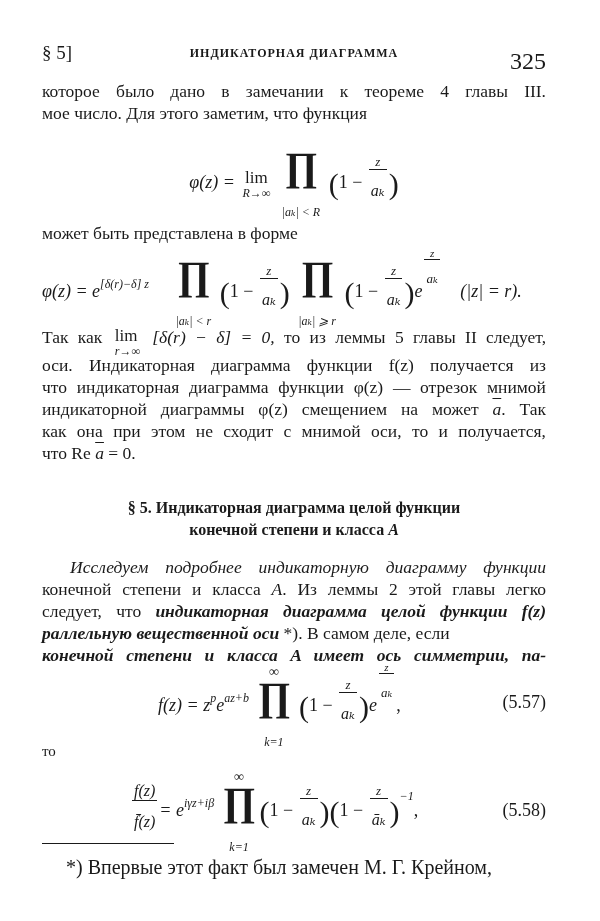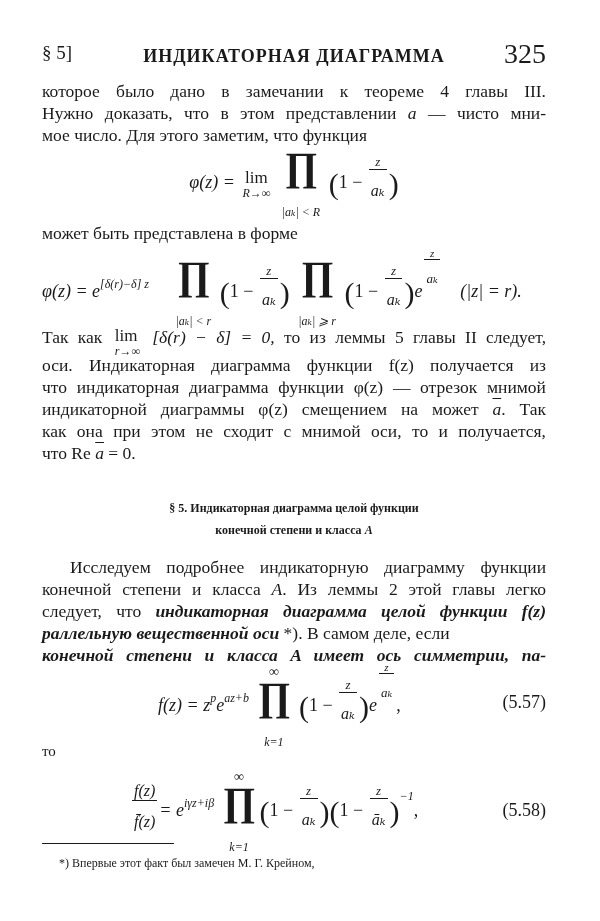--- a/index.html
+++ b/index.html
@@ -2,22 +2,22 @@
 <html><head>
 <meta charset="utf-8">
 <style>
   html, body { margin:0; padding:0; background:#ffffff; }
   body { width:600px; height:921px; position:relative; overflow:hidden;
          font-family:"Liberation Serif","DejaVu Serif",serif; color:#1a1a1a; }
   .page { position:absolute; left:42px; top:0; width:504px; }
   .running-head { position:absolute; top:38px; left:0; width:504px; height:26px; }
   .rh-left { position:absolute; left:0; top:4px; font-size:19px; }
   .rh-center { position:absolute; left:0; width:504px; text-align:center; top:8px;
-               font-size:18px; font-weight:bold; letter-spacing:1px; }
-  .rh-right { position:absolute; right:0; top:0; font-size:28px; }
+               font-size:12px; font-weight:bold; letter-spacing:1px; }
+  .rh-right { position:absolute; right:0; top:10px; font-size:24px; }
   .para { position:absolute; left:0; width:504px; font-size:17.5px; line-height:22px;
           text-align:justify; }
   .para .ln { display:block; text-align:justify; text-align-last:justify; white-space:nowrap; }
   .para .ln.last { text-align-last:left; }
   .it { font-style:italic; }
   .bi { font-style:italic; font-weight:bold; }
   .eq { position:absolute; left:0; width:504px; font-size:18px; }
   .math { font-style:italic; }
   .frac { display:inline-block; vertical-align:middle; text-align:center; margin:0 2px; }
   .frac .num { display:block; font-size:13px; line-height:14px; padding:0 2px; font-style:italic; }
@@ -26,39 +26,38 @@
   .prod .sym { display:block; font-size:40px; line-height:38px; font-weight:bold; }
   .prod .sub { display:block; font-size:12px; line-height:13px; font-style:italic; white-space:nowrap;margin-top:20px; }
   .prod .sup { display:block; font-size:14px; line-height:13px; }
   .lim { display:inline-block; vertical-align:middle; text-align:center; margin:1px 3px;font-family:Liberation Serif, serif; }
   .lim .l { display:block; font-size:17px; line-height:18px; }
   .lim .s { display:block; font-size:12px; line-height:12px; font-style:italic; }
   .paren { font-size:30px; vertical-align:middle; font-weight:200; }
   sup.ex { font-size:12px; font-style:italic; vertical-align:9px; }
   .eqnum { position:absolute; right:0; font-size:18px; }
   .section-title { position:absolute; left:0; width:504px; text-align:center; font-weight:bold;
-                   font-size:12px; line-height:22px; }
+                   font-size:16px; line-height:22px; }
   .footnote-rule { position:absolute; left:0; top:843px; width:132px; height:0; border-top:1.5px solid #1a1a1a; }
-  .footnote { position:absolute; left:17px; top:856px; font-size:12px; }
+  .footnote { position:absolute; left:24px; top:856px; font-size:20px; }
   .over { text-decoration:overline; }
 </style>
 </head>
 <body>
 
 <div class="page">
 
   <div class="running-head">
     <span class="rh-left">§ 5]</span>
     <span class="rh-center">ИНДИКАТОРНАЯ ДИАГРАММА</span>
     <span class="rh-right">325</span>
   </div>
 
   <div class="para" style="top:80px;">
     <span class="ln">которое было дано в замечании к теореме 4 главы III.</span>
-    <span class="ln"><span>Нужно доказать, что в этом представлении</span> <span class="it">a</span> <span>— чисто мни-</span></span>
     <span class="ln last">мое число. Для этого заметим, что функция</span>
   </div>
 
   <div class="eq" style="top:148px; text-align:center;">
     <span class="math">φ(z) =</span>
     <span class="lim"><span class="l">lim</span><span class="s">R→∞</span></span>
     <span class="prod"><span class="sym">∏</span><span class="sub">|aₖ| &lt; R</span></span>
     <span class="paren">(</span><span>1 −</span>
     <span class="frac"><span class="num">z</span><span class="den">aₖ</span></span><span class="paren">)</span>
   </div>
@@ -86,21 +85,21 @@
     <span class="ln">как она при этом не сходит с мнимой оси, то и получается,</span>
     <span class="ln last"><span>что</span> <span>Re</span> <span class="it over">a</span> <span>= 0.</span></span>
   </div>
 
   <div class="section-title" style="top:497px;">
     <span style="display:block;">§ 5. Индикаторная диаграмма целой функции</span>
     <span style="display:block;"><span>конечной степени и класса</span> <span class="bi">A</span></span>
   </div>
 
   <div class="para" style="top:556px;">
-    <span class="ln" style="text-indent:28px;">Исследуем подробнее индикаторную диаграмму функции</span>
+    <span class="ln" style="text-indent:28px;font-style:italic;">Исследуем подробнее индикаторную диаграмму функции</span>
     <span class="ln"><span>конечной степени и класса</span> <span class="it">A</span><span>. Из леммы 2 этой главы легко</span></span>
     <span class="ln"><span>следует, что</span> <span class="bi">индикаторная диаграмма целой функции f(z)</span></span>
     <span class="ln last"><span class="bi">раллельную вещественной оси</span> <span>*). В самом деле, если</span></span>
     <span class="ln bi">конечной степени и класса A имеет ось симметрии, па-</span>
   </div>
 
   <div class="eq" style="top:662px; padding-left:116px; box-sizing:border-box;">
     <span class="math">f(z) = z</span><sup class="ex">p</sup><span class="math">e</span><sup class="ex">az+b</sup>
     <span class="prod"><span class="sup">∞</span><span class="sym">∏</span><span class="sub">k=1</span></span>
     <span class="paren">(</span><span>1 −</span>

